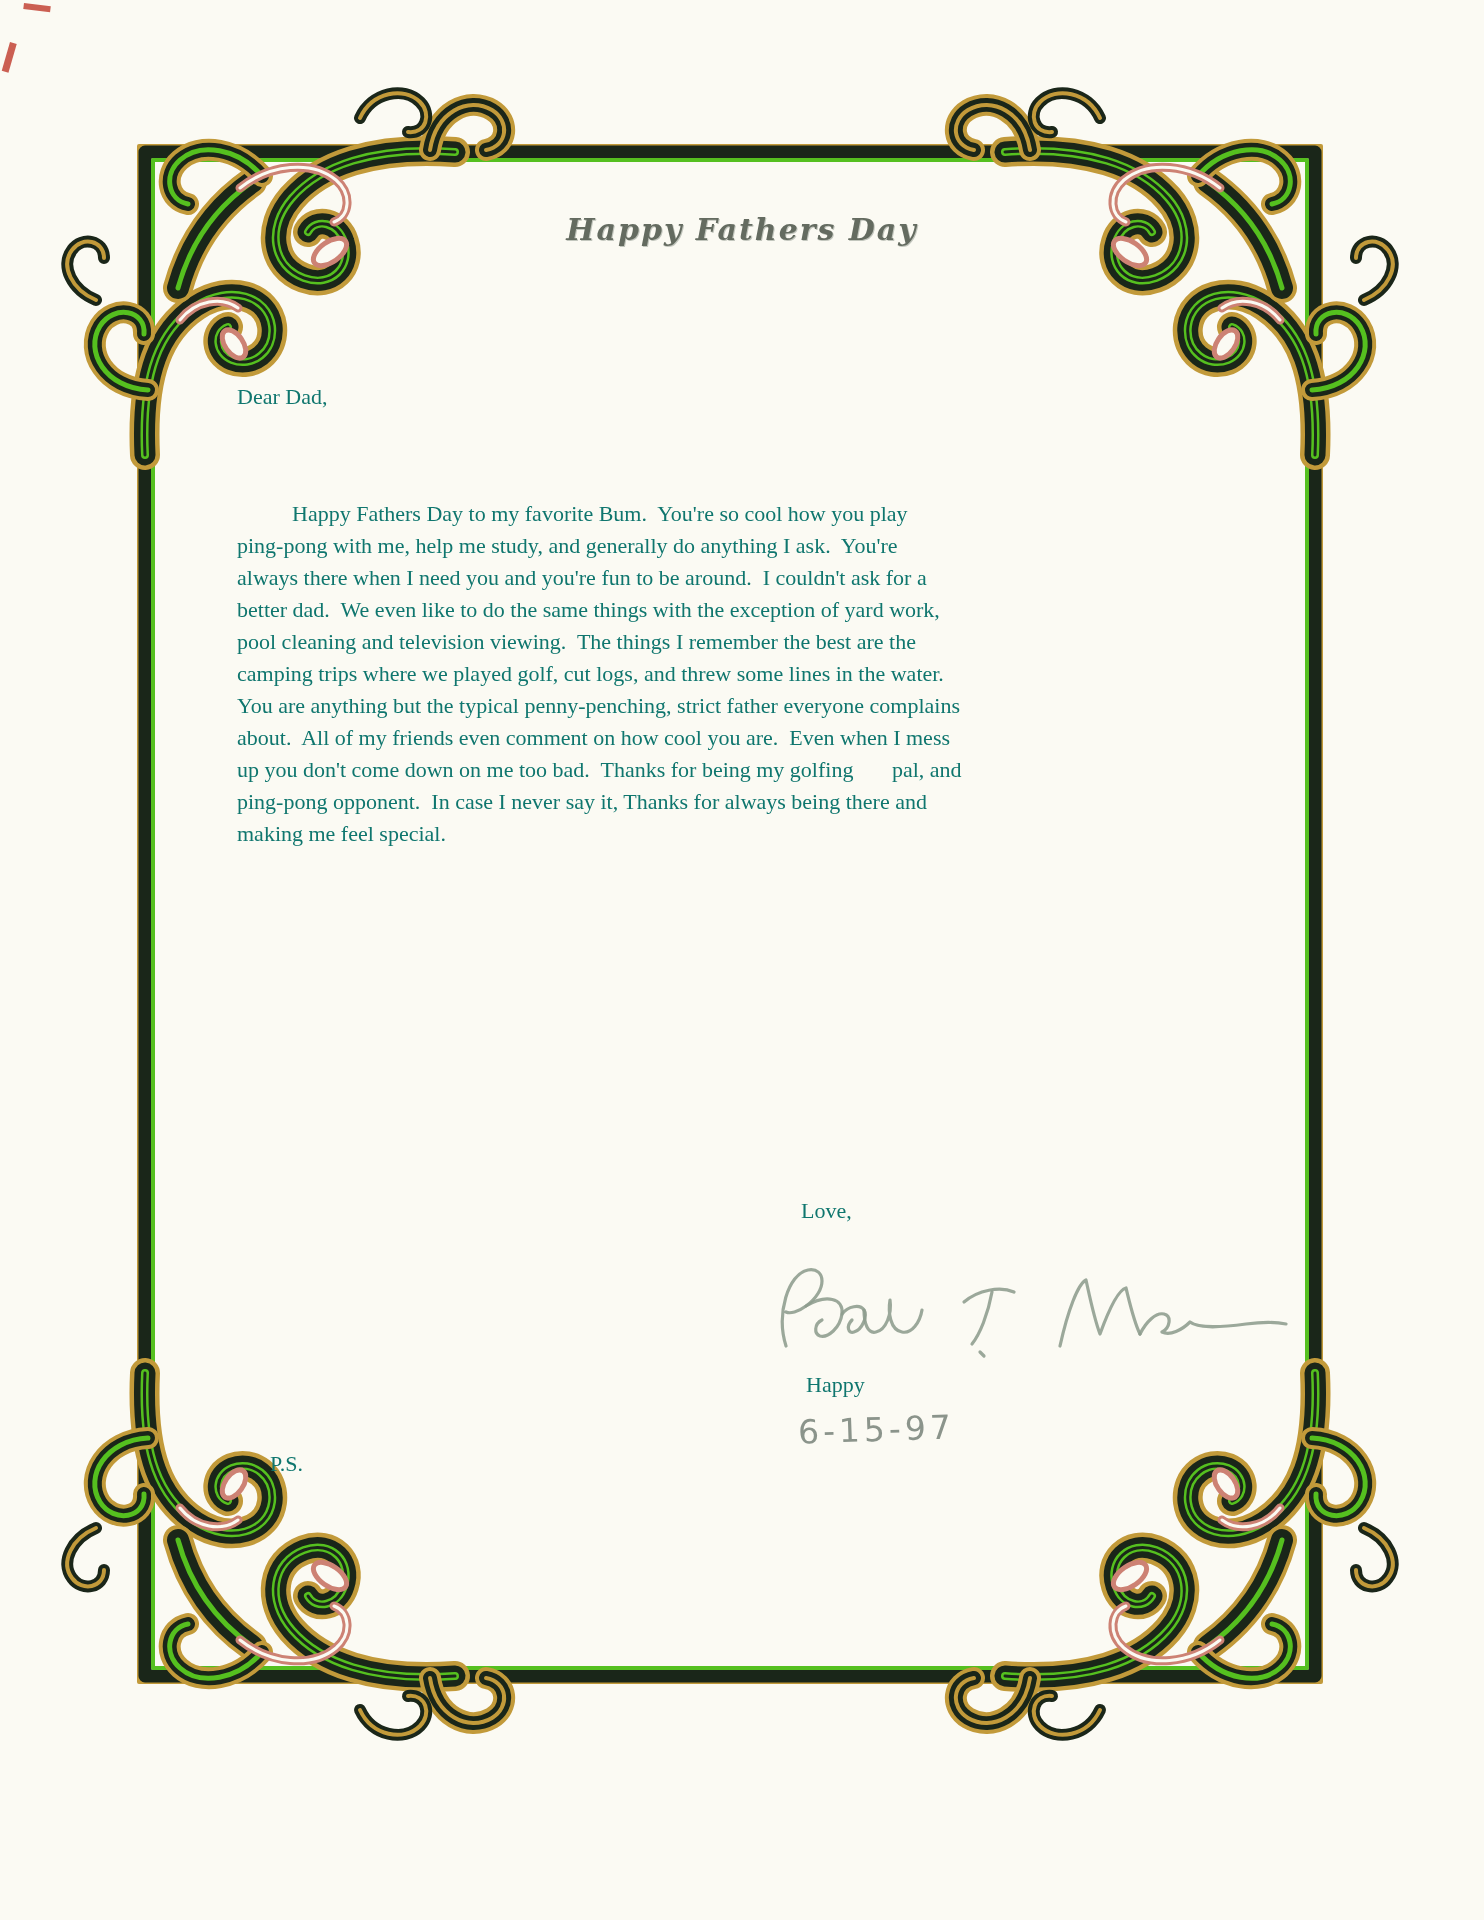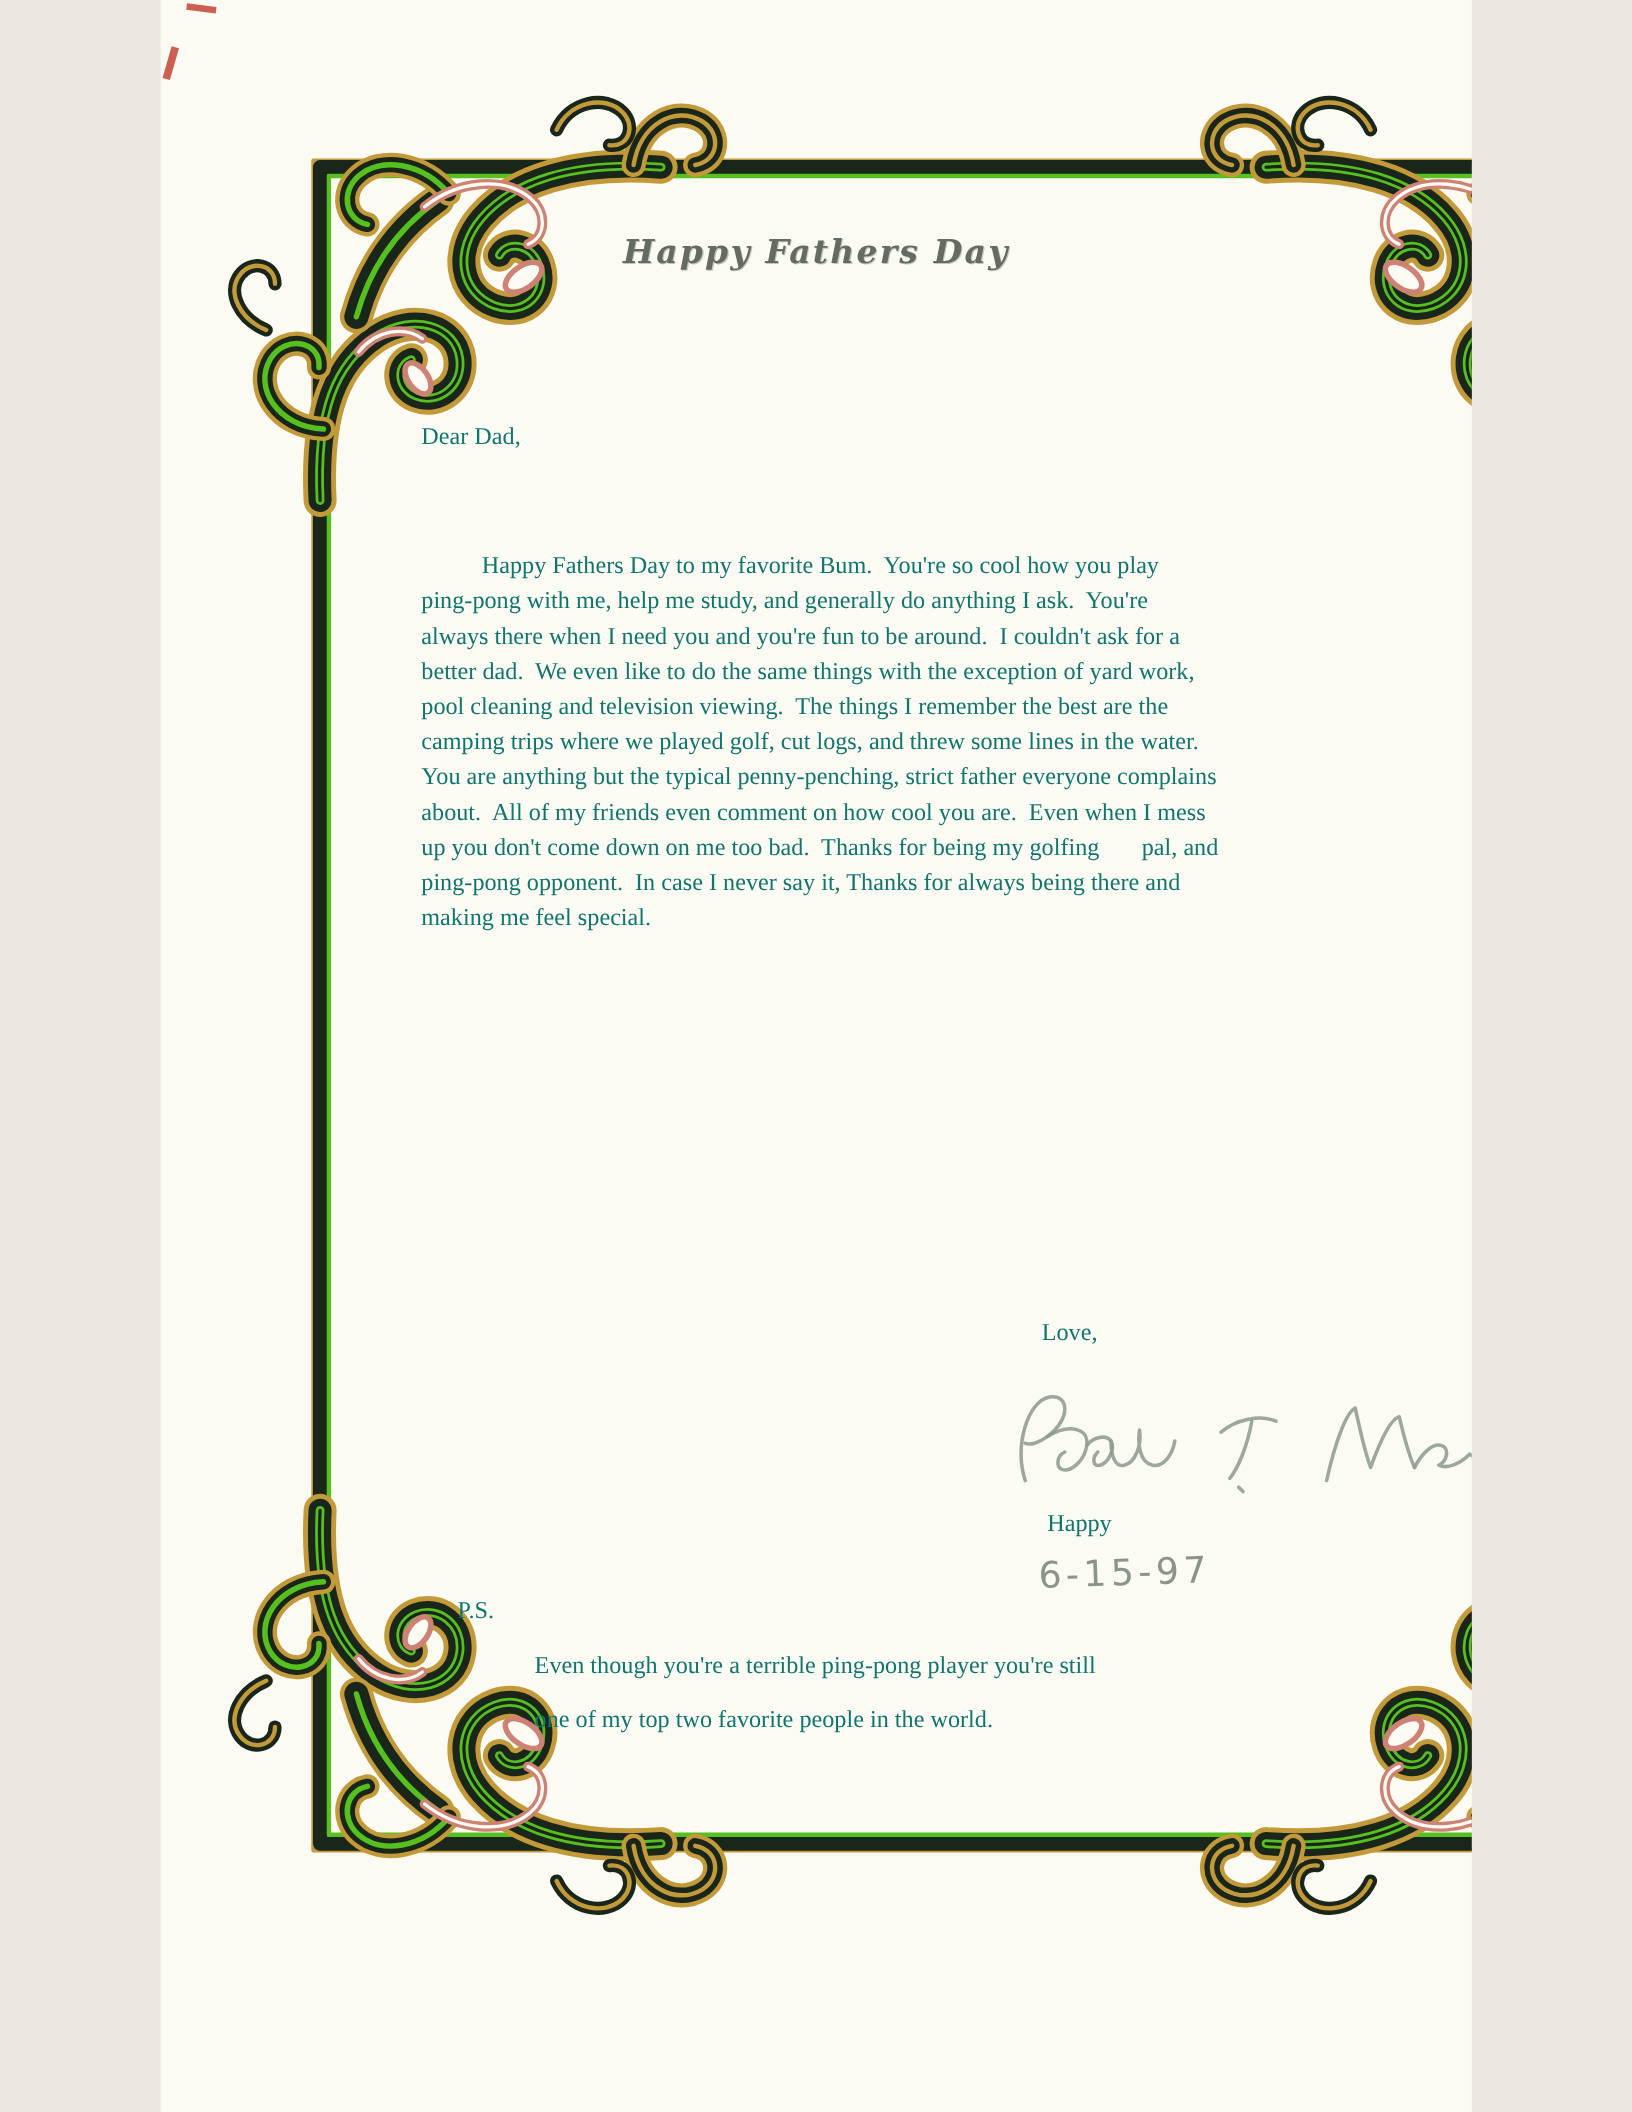--- a/index.html
+++ b/index.html
@@ -1,19 +1,19 @@
 <!DOCTYPE html>
 <html><head>
 <meta charset="utf-8">
 <style>
   html,body{margin:0;padding:0;}
   body{background:#e8e6df;font-family:"Liberation Serif", serif;}
   .page{
     position:relative;
-    width:1192px;height:1920px;
+    width:1484px;height:1920px;
     margin:0 auto;
     background:#fbfaf3;
     overflow:hidden;
   }
   .art{position:absolute;left:0;top:0;width:1484px;height:1920px;}
   .st{fill:none;stroke-linecap:round;stroke-linejoin:round;}
   .gold{stroke:#c29a3a;} .dark{stroke:#1a2619;} .green{stroke:#55c01f;}
   .pink{stroke:#cd8274;} .paper{stroke:#fbfaf3;}
   .w30{stroke-width:30px;} .w22{stroke-width:22px;} .w21{stroke-width:21px;}
   .w14{stroke-width:14px;} .w12{stroke-width:12px;} .w9{stroke-width:9px;}
@@ -142,16 +142,14 @@
     <path class="sig" d="M212 102 l 4 4"></path>
     <path class="sig" d="M292 96 C 300 60 310 34 318 30 C 322 48 326 68 332 84 C 340 62 350 40 358 38 C 362 54 366 72 372 84"></path>
     <path class="sig" d="M372 84 C 378 72 388 62 396 64 C 404 66 402 78 394 82 C 402 86 414 80 422 72 C 430 78 448 78 478 74 C 494 72 508 72 518 74"></path>
   </svg>
 
   <div class="txt signed-name">Happy</div>
 
   <div class="date-hand">6-15-97</div>
 
   <div class="txt ps-label">P.S.</div>
-  <div class="txt ps-lines">Even though you're a terrible ping-pong player you're still
-one of my top two favorite people in the world.</div>
 
 </div>
 
 </body></html>

